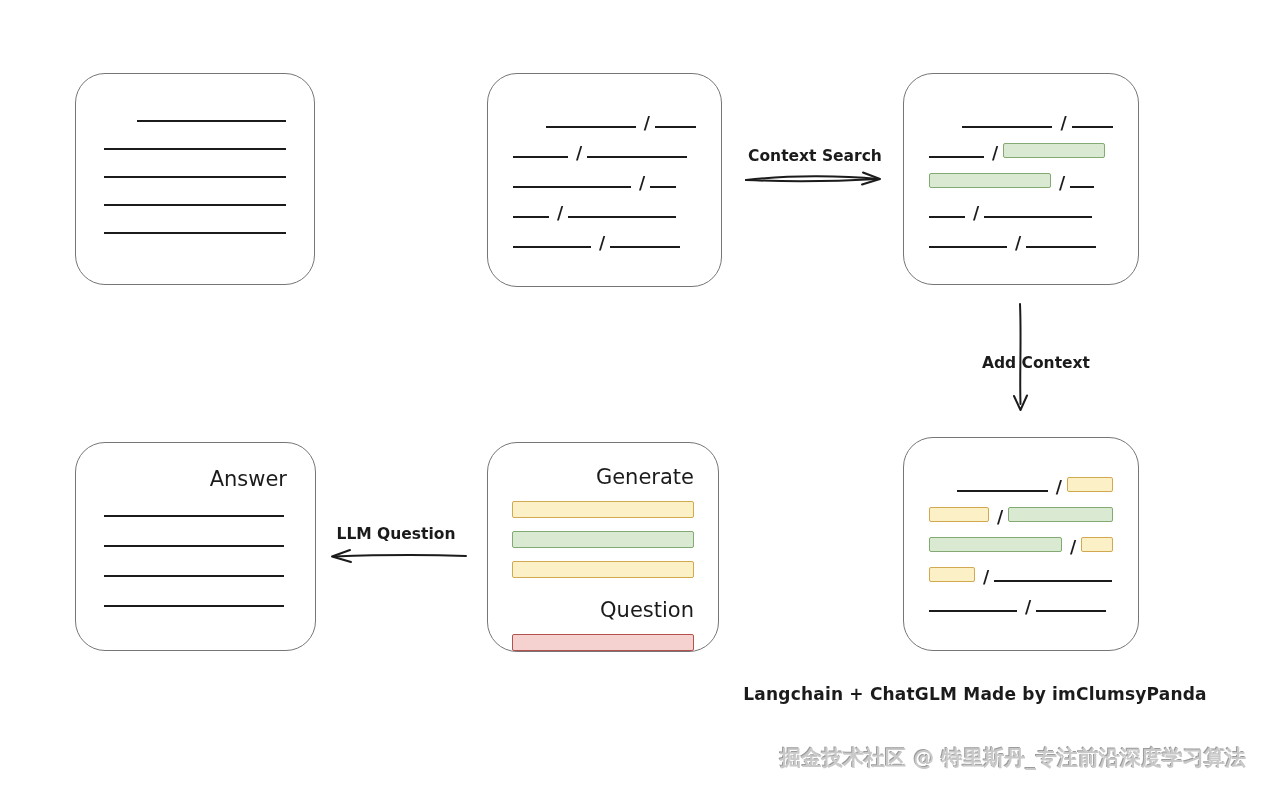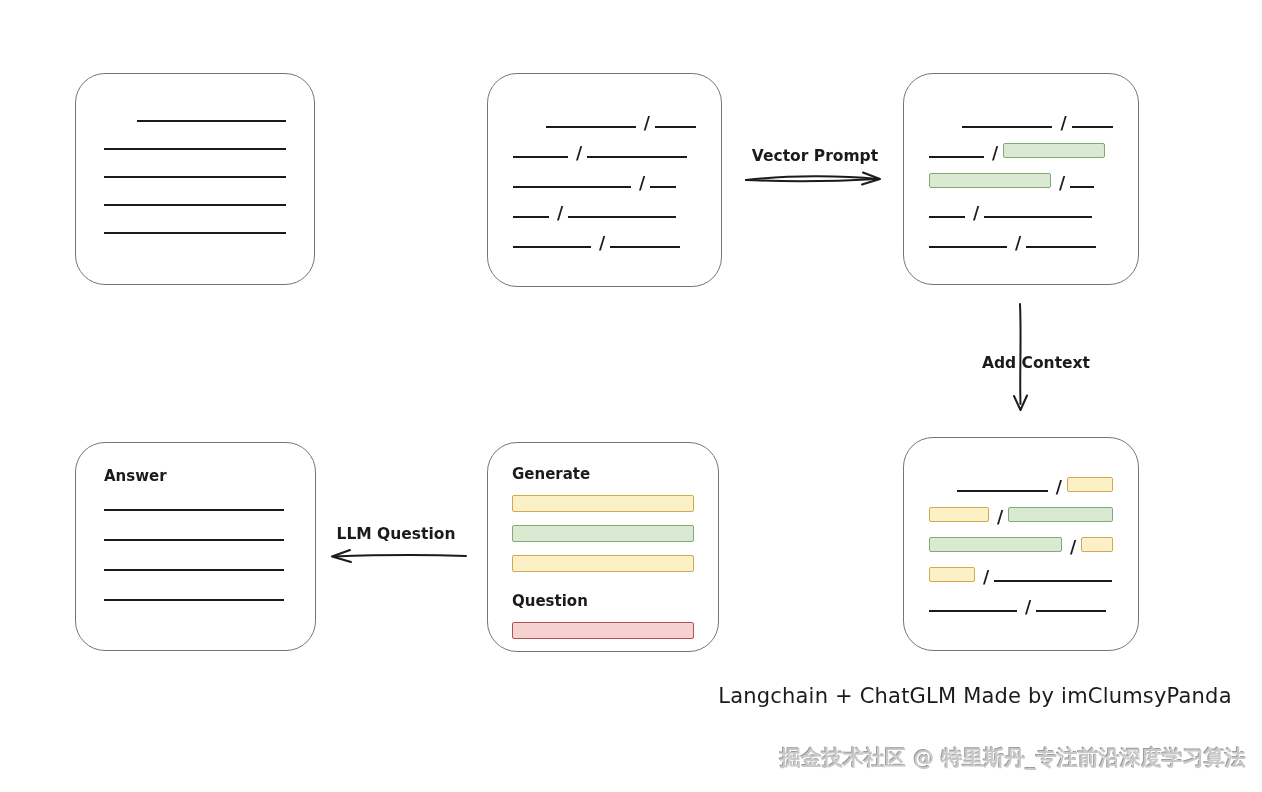--- a/index.html
+++ b/index.html
@@ -19,31 +19,31 @@
   .hline{height:0;border-top:2.2px solid var(--line-color,#1b1b1b);margin-bottom:26px;}
   
   .seg-stack{padding:24px 25px 0 25px;}
   .seg-row{height:30px;display:flex;align-items:flex-end;}
   .seg{box-sizing:border-box;}
   .seg-line{height:0;border-bottom:2.2px solid var(--line-color,#1b1b1b);}
   .seg-rect{height:15px;border:1.6px solid;border-radius:2px;}
   .slash{font-size:17px;font-weight:600;line-height:1;margin:0 5px 0 8px;
     position:relative;bottom:-4px;}
   
-  .inner-label{font-size:15px;font-weight:700;margin:0;}
+  .inner-label{font-size:21px;font-weight:400;margin:0;text-align:right;}
   .bar{height:17px;border:1.7px solid;border-radius:2px;margin-bottom:13px;box-sizing:border-box;}
   
   .arrow-block{position:absolute;text-align:center;}
   .arrow-label{font-size:15.5px;font-weight:600;white-space:nowrap;line-height:20px;}
   .arrow-block svg{display:block;margin:0 auto;}
   svg path{stroke:#1b1b1b;stroke-width:2;fill:none;stroke-linecap:round;stroke-linejoin:round;}
   
   .caption{
     position:absolute;left:700px;top:684px;width:550px;text-align:center;
-    font-size:21px;font-weight:400;letter-spacing:.2px;
+    font-size:17px;font-weight:700;letter-spacing:.2px;
   }
   .watermark{
     position:absolute;right:16px;top:744px;white-space:nowrap;
     font-size:21px;font-weight:700;color:#c9c9c9;
     text-shadow:1px 1px 0 #ffffff,-1px -1px 0 #9b9b9b;
   }
 </style>
 </head>
 <body>
 
@@ -80,21 +80,21 @@
         <div class="seg seg-line" style="width: 108px;"></div>
       </div>
       <div class="seg-row">
         <div class="seg seg-line" style="width: 78px;"></div>
         <span class="slash">/</span>
         <div class="seg seg-line" style="width: 70px;"></div>
       </div>
     </div>
 
   <div class="arrow-block" style="left:740px;top:146px;width:150px;">
-    <div class="arrow-label">Vector Prompt</div>
+    <div class="arrow-label">Context Search</div>
     <svg width="146" height="26">
       <path d="M4,14 C48,9 100,9.5 136,13"></path>
       <path d="M4,14 C48,16 100,15 136,13"></path>
       <path d="M121,6.5 L138,13 L120,18.5"></path>
     </svg>
   </div>
 
   <div class="doc-box seg-stack" style="left:903px;top:73px;width:236px;height:212px;">
       <div class="seg-row" style="margin-left: 33px;">
         <div class="seg seg-line" style="width: 92px;"></div>

